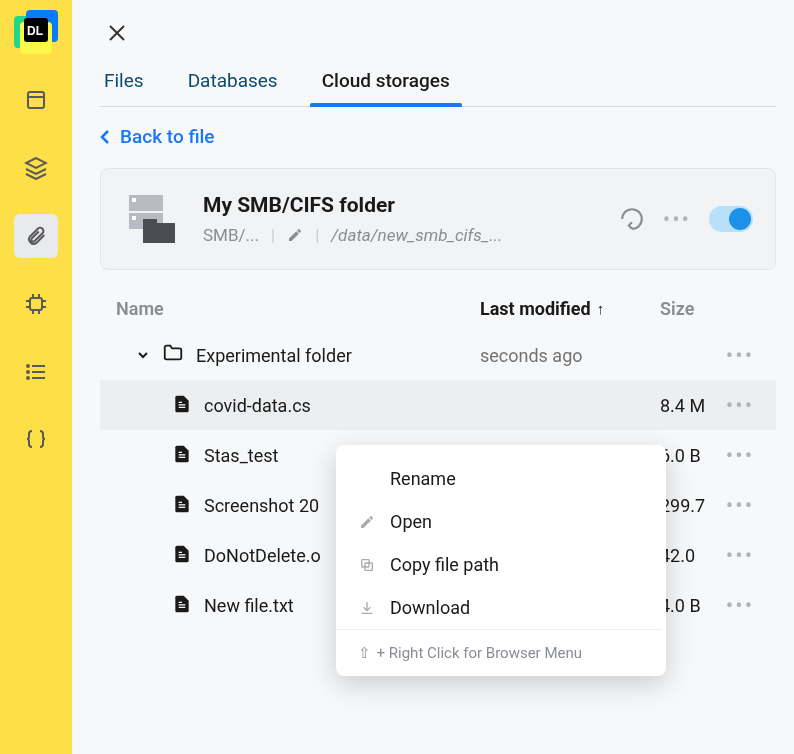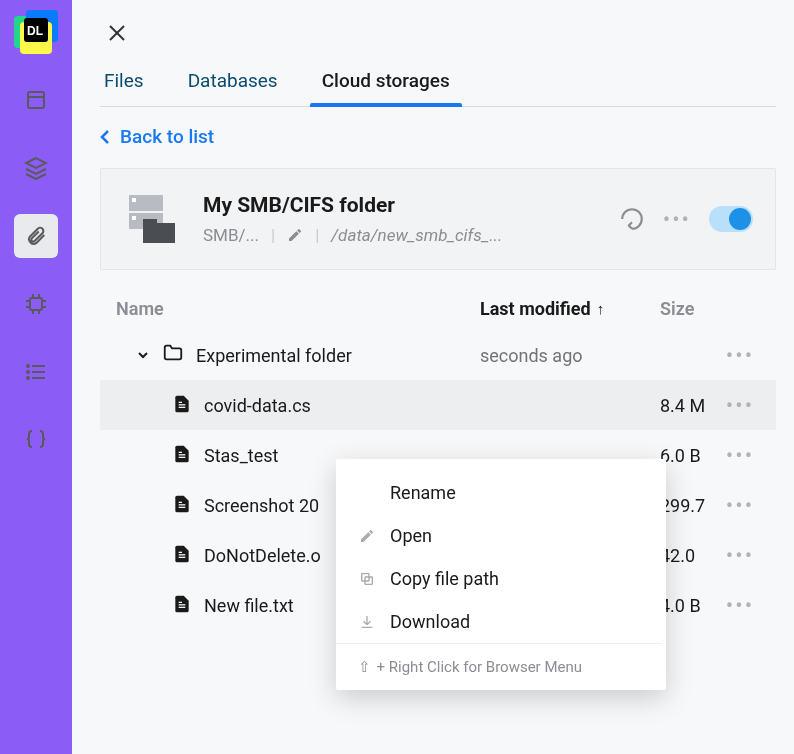--- a/index.html
+++ b/index.html
@@ -7,21 +7,21 @@
     font-family: -apple-system, BlinkMacSystemFont, "Segoe UI", Roboto, sans-serif;
     background: #f7f8fa;
     color: #1a1a1a;
     width: 794px;
     height: 754px;
     overflow: hidden;
     display: flex;
   }
   .left-rail {
     width: 72px;
-    background: #8b5cf6;
+    background: #fde047;
     display: flex;
     flex-direction: column;
     align-items: center;
     padding-top: 10px;
     gap: 24px;
   }
   .logo {
     width: 44px; height: 44px;
     position: relative;
   }
@@ -89,21 +89,21 @@
     gap: 10px;
     color: #1877f2;
     font-size: 19px;
     font-weight: 500;
     cursor: pointer;
     margin-bottom: 20px;
   }
   .storage-card {
     background: #f2f3f5;
     border: 1px solid #e3e5e8;
-    border-radius: 1px;
+    border-radius: 8px;
     padding: 22px 22px;
     display: flex;
     align-items: center;
     margin-bottom: 18px;
   }
   .storage-icon {
     width: 56px; height: 56px;
     margin-right: 24px;
     flex-shrink: 0;
   }
@@ -175,24 +175,24 @@
   .more-dots {
     color: #b0b3b8;
     font-size: 22px;
     letter-spacing: 2px;
     cursor: pointer;
     text-align: center;
   }
   .context-menu {
     position: absolute;
     left: 336px;
-    top: 459px;
+    top: 445px;
     width: 330px;
     background: #fff;
-    border-radius: 2px;
+    border-radius: 8px;
     box-shadow: 0 8px 28px rgba(0,0,0,0.18);
     padding: 12px 4px 0 0;
     z-index: 100;
   }
   .ctx-item {
     display: flex;
     align-items: center;
     gap: 14px;
     padding: 11px 22px;
     font-size: 18px;
@@ -289,21 +289,21 @@
   <div class="tabs">
     <div class="tab">Files</div>
     <div class="tab">Databases</div>
     <div class="tab active">Cloud storages</div>
   </div>
 
   <div class="back-link">
     <svg width="10" height="16" viewBox="0 0 10 16" fill="none" stroke="currentColor" stroke-width="2.5">
         <path d="M8 2L2 8l6 6"></path>
       </svg>
-    <span>Back to list</span>
+    <span>Back to file</span>
   </div>
 
   <div class="storage-card">
     <div class="storage-icon">
       <svg viewBox="0 0 56 56" width="56" height="56">
         <rect x="6" y="4" width="34" height="16" fill="#b8bcc2"></rect>
         <rect x="9" y="7" width="4" height="4" fill="#fff"></rect>
         <rect x="6" y="22" width="34" height="16" fill="#b8bcc2"></rect>
         <rect x="9" y="25" width="4" height="4" fill="#fff"></rect>
         <rect x="20" y="32" width="32" height="20" fill="#4a4d52"></rect>

